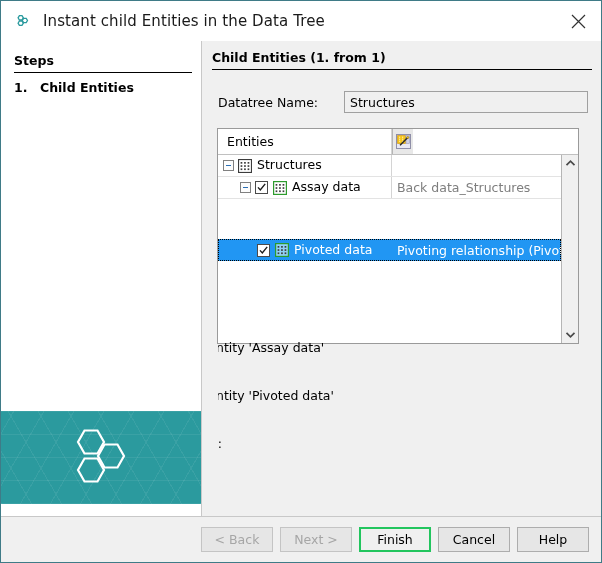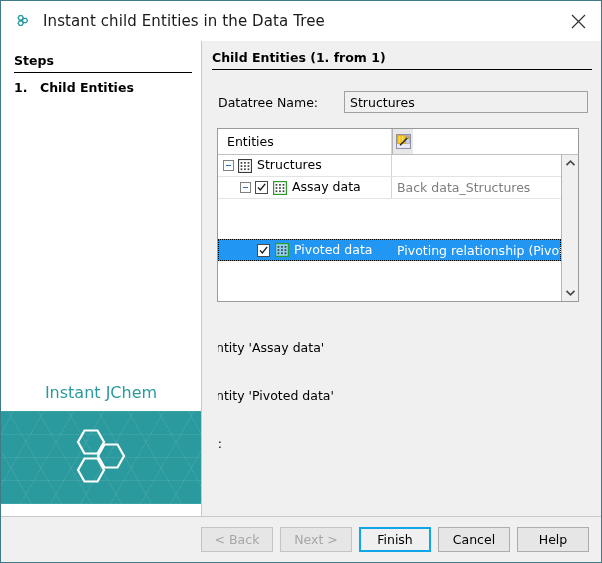--- a/index.html
+++ b/index.html
@@ -183,21 +183,21 @@
     font-size: 12.5px;
     padding: 0 5px;
     outline: none;
   }
 
   
   .table-wrap {
     position: absolute;
     left: 15px; top: 87px;
     width: 362px;
-    height: 174px;
+    height: 216px;
     box-sizing: border-box;
     border: 1px solid #9a9a9a;
     background: #ffffff;
     display: flex;
     flex-direction: column;
     overflow: hidden;
   }
   .thead {
     height: 25px;
     flex: 0 0 25px;
@@ -389,21 +389,21 @@
     cursor: pointer;
     padding: 0 12px;
   }
   .btn.disabled {
     color: #a6a6a6;
     background: #e6e6e6;
     border-color: #c4c4c4;
     cursor: default;
   }
   .btn.default {
-    border: 2px solid #0ea5e9;
+    border: 2px solid #22c55e;
     background: #f0f0f0;
   }
 </style>
 </head>
 <body>
 
 <div id="dialog">
 
   <div class="titlebar">
     <span class="title-icon">
@@ -425,21 +425,20 @@
 
   <div class="dlg-body">
 
     <div class="steps-panel">
       <div class="steps-title">Steps</div>
       <div class="steps-rule"></div>
       <div class="step-item">
         <span class="step-num">1.</span><span>Child Entities</span>
       </div>
 
-      <div class="brand-name">Instant JChem</div>
       <div class="brand-panel">
         <span class="brand-logo">
           <svg width="74" height="66" viewBox="0 0 74 66">
             <g fill="none" stroke="#ffffff" stroke-width="2.2">
               <path d="M20.5 7 L33.5 7 L40 18.5 L33.5 30 L20.5 30 L14 18.5 Z"></path>
               <path d="M20.5 35 L33.5 35 L40 46.5 L33.5 58 L20.5 58 L14 46.5 Z"></path>
               <path d="M40.5 21 L53.5 21 L60 32.5 L53.5 44 L40.5 44 L34 32.5 Z"></path>
             </g>
           </svg>
         </span>

